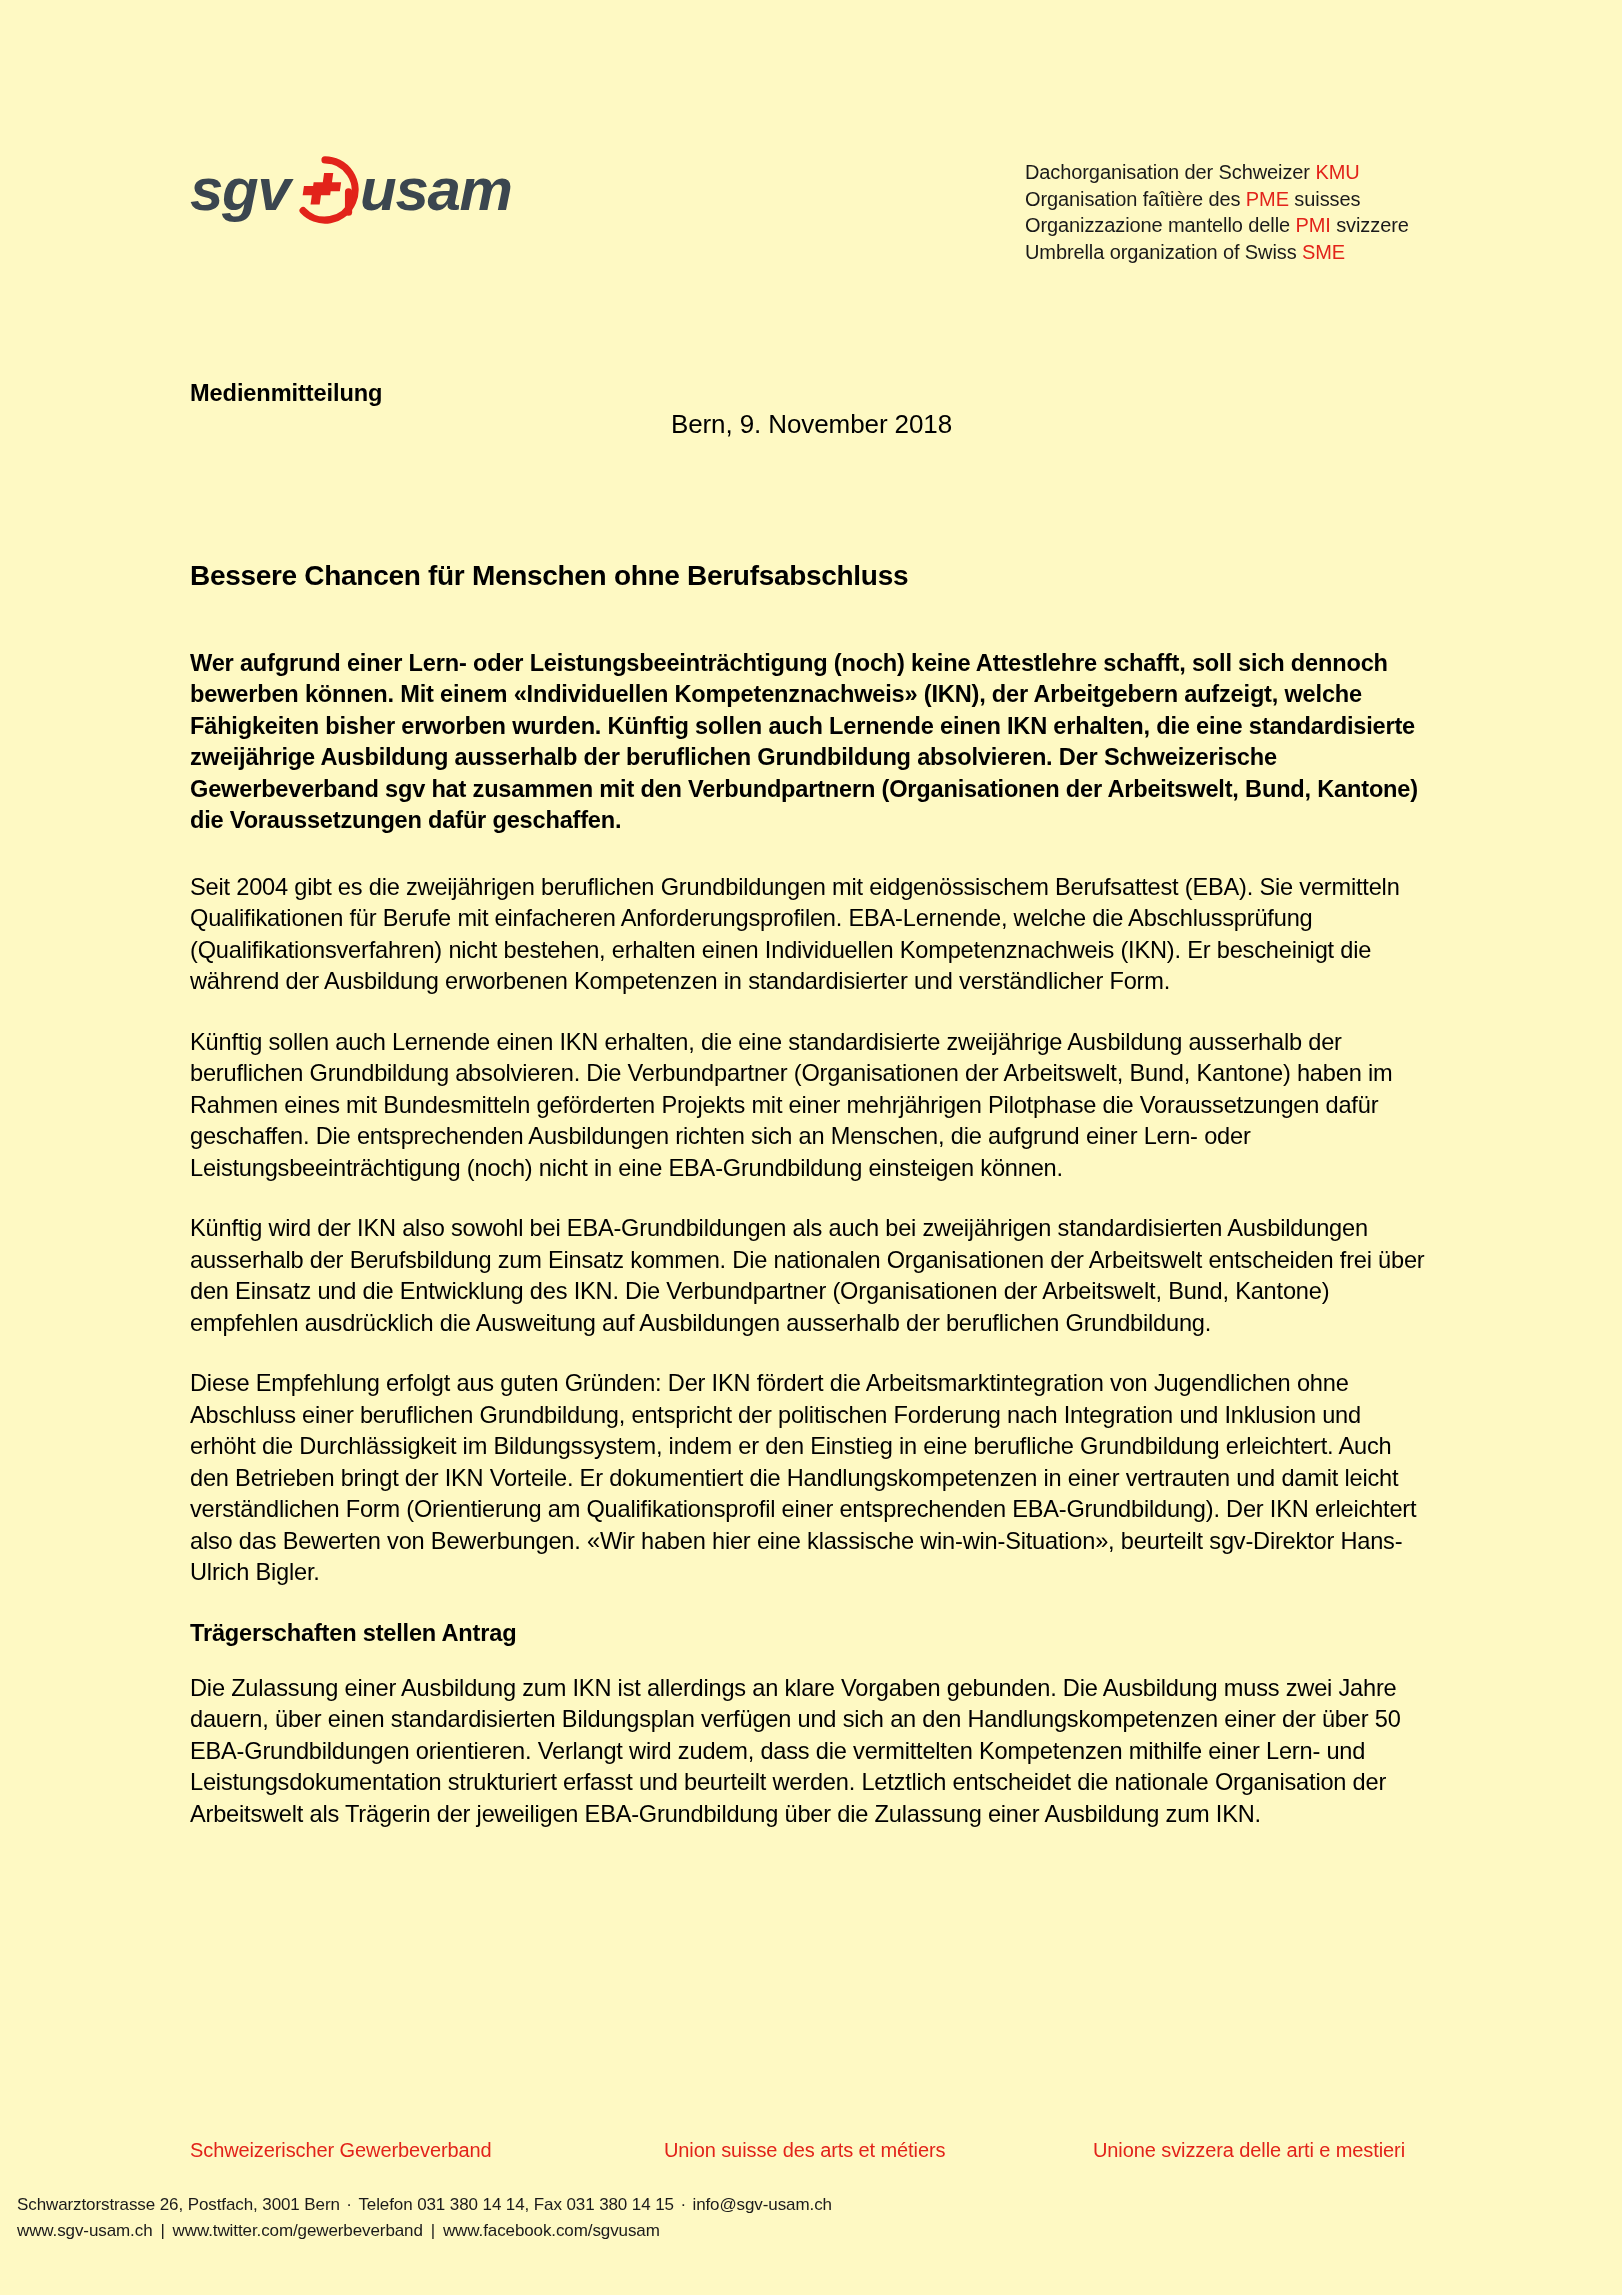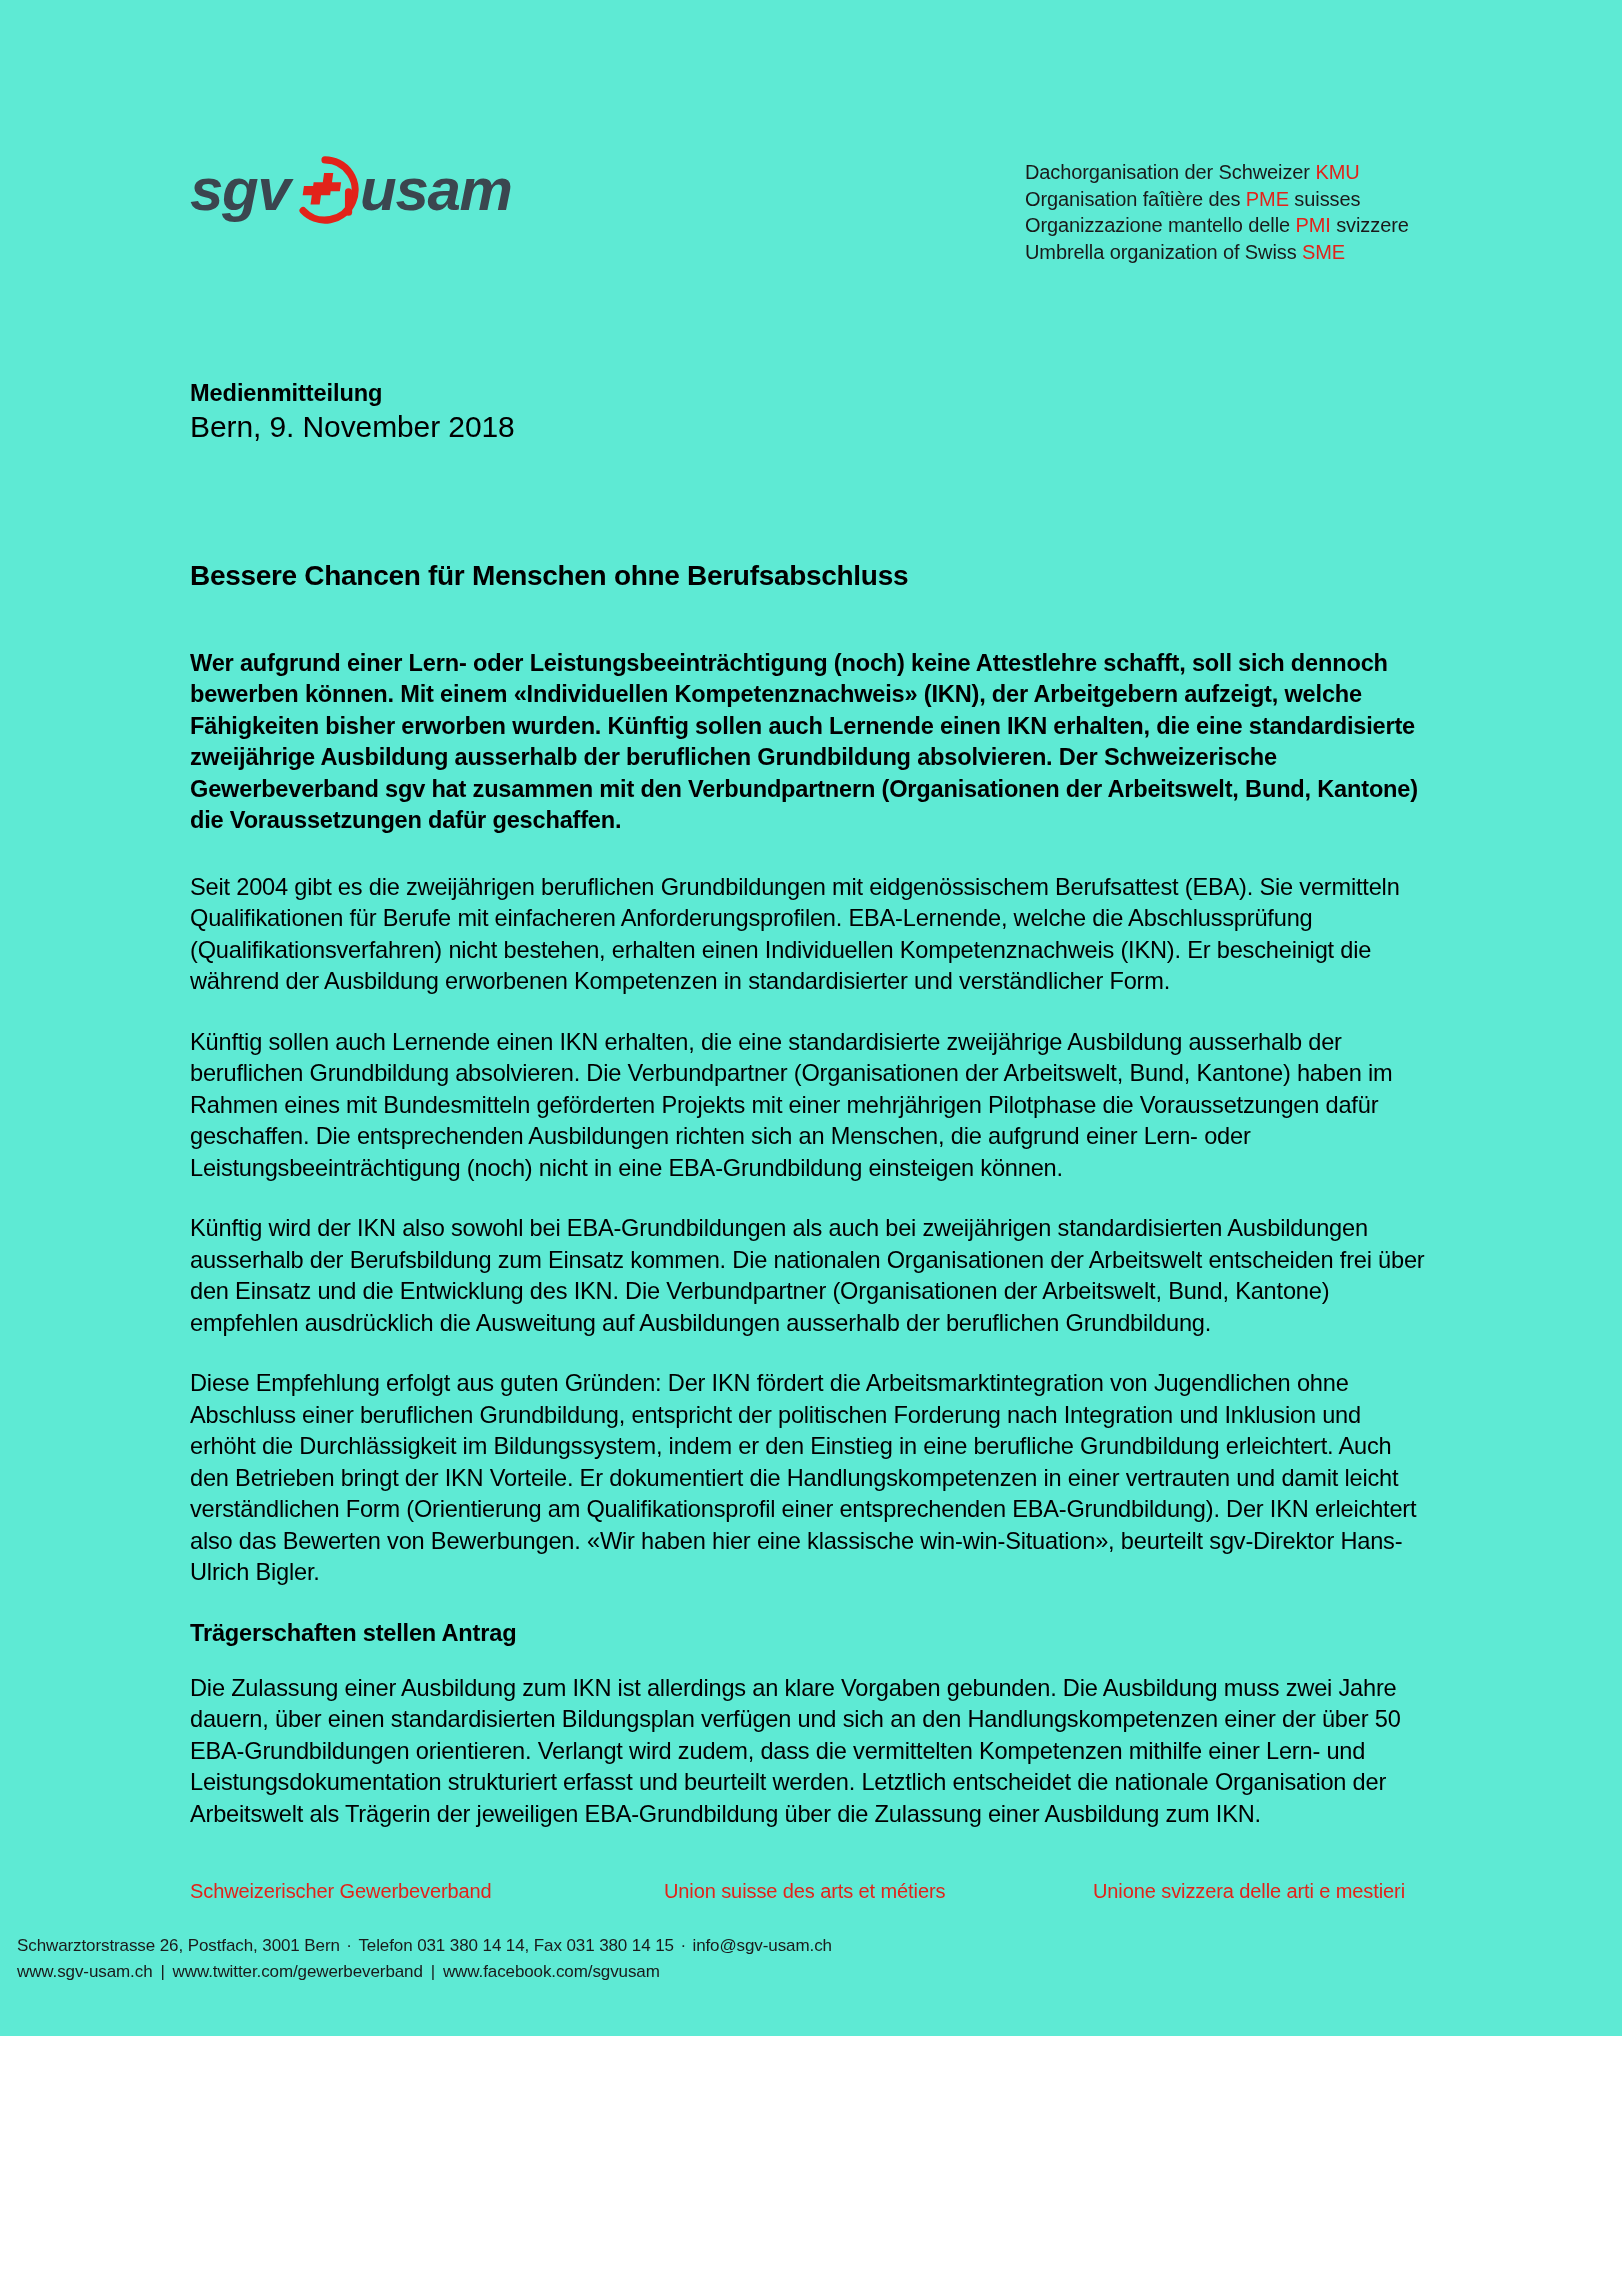--- a/index.html
+++ b/index.html
@@ -7,22 +7,22 @@
     padding: 0;
     background: #ffffff;
   }
   body {
     font-family: "Liberation Sans", sans-serif;
     color: #000000;
   }
   .page {
     position: relative;
     width: 1622px;
-    height: 2036px;
-    background: #5eead4;
+    height: 2295px;
+    background: #fef9c3;
     box-sizing: border-box;
     overflow: hidden;
   }
 
   
   .header {
     position: absolute;
     left: 0;
     top: 0;
     width: 1622px;
@@ -90,23 +90,24 @@
     top: 378px;
     width: 1243px;
   }
   .meta-title {
     font-size: 23.6px;
     font-weight: bold;
     line-height: 1.28;
     letter-spacing: -0.1px;
   }
   .meta-place {
-    font-size: 30px;
+    font-size: 26px;
     line-height: 1.28;
     letter-spacing: -0.1px;
+    text-align: center;
   }
 
   .headline {
     position: absolute;
     left: 0;
     top: 540px;
     width: 1243px;
     font-size: 28px;
     font-weight: bold;
     letter-spacing: -0.3px;

